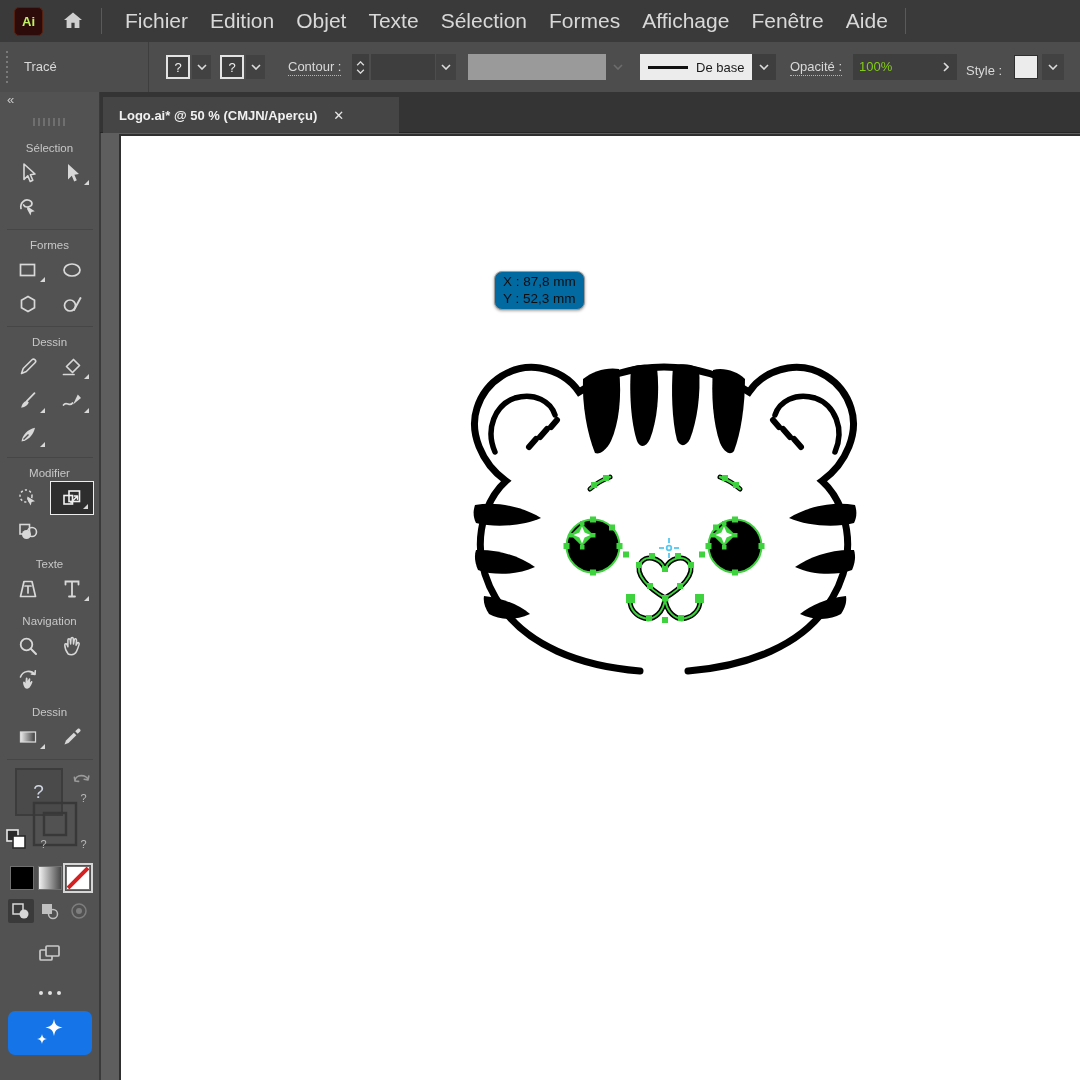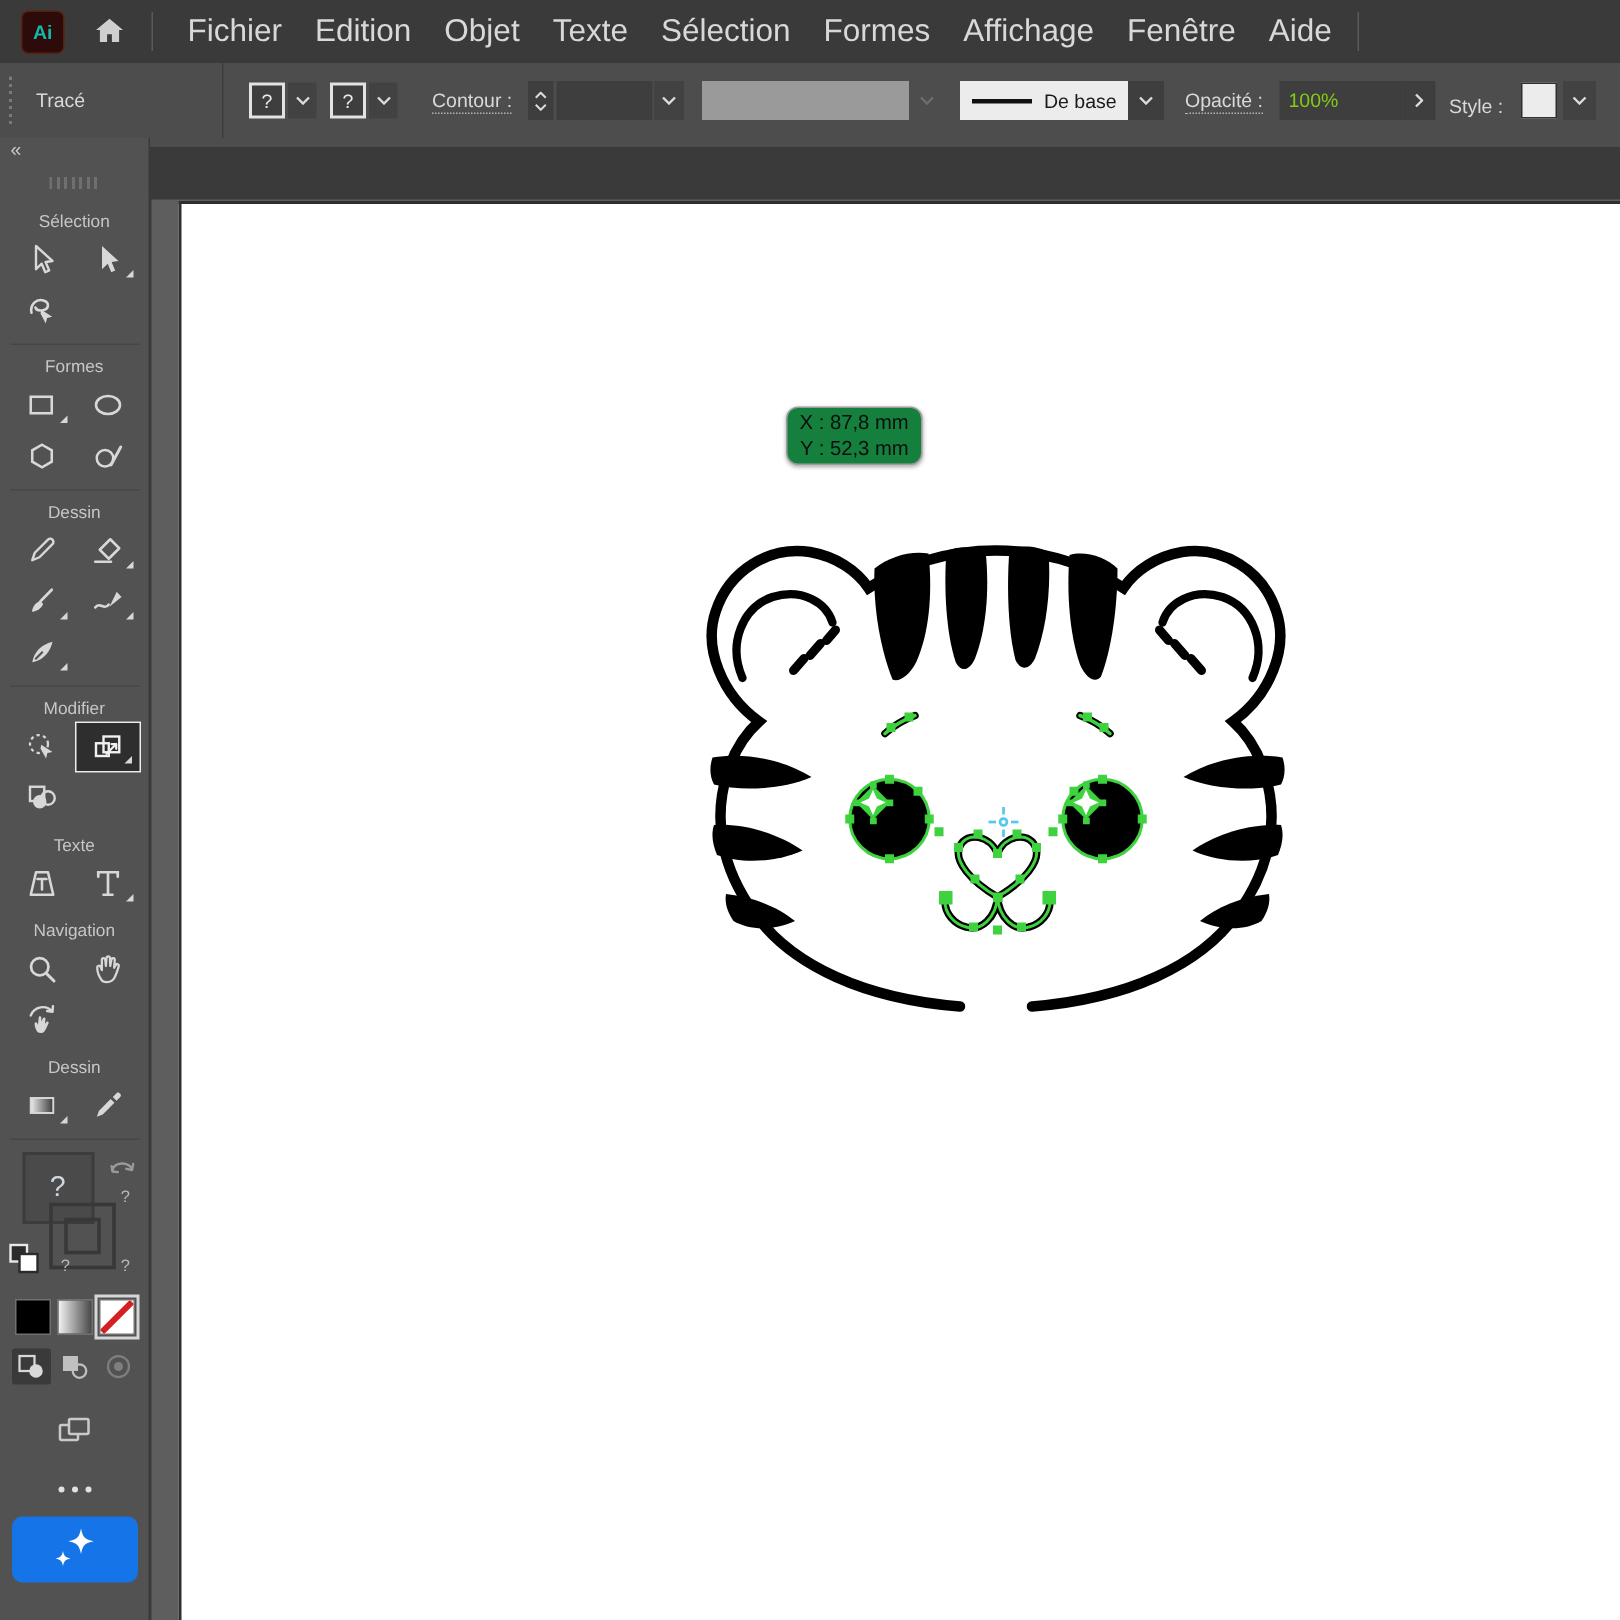--- a/index.html
+++ b/index.html
@@ -3,21 +3,21 @@
 <meta charset="utf-8">
 <style>
   html,body{margin:0;padding:0;background:#222;}
   .page{position:relative;width:1080px;height:1080px;overflow:hidden;
         font-family:"Liberation Sans",sans-serif;background:#3a3a3a;
         -webkit-font-smoothing:antialiased;}
   
   .menubar{position:absolute;left:0;top:0;width:1080px;height:42px;background:#3a3a3a;
            display:flex;align-items:center;border-bottom:1px solid #2e2e2e;}
   .ai-logo{width:27px;height:27px;margin-left:14px;border-radius:5px;background:#2e0b0b;
-           color:#14b8a6;font-weight:bold;font-size:13px;display:flex;align-items:center;
+           color:#bef264;font-weight:bold;font-size:13px;display:flex;align-items:center;
            justify-content:center;border:1px solid #572110;}
   .home-btn{margin-left:18px;display:flex;align-items:center;}
   .mb-sep{width:1px;height:26px;background:#5a5a5a;margin:0 12px 0 16px;}
   .menu-item{color:#d8d8d8;font-size:21px;padding:0 11px;height:42px;display:flex;align-items:center;cursor:default;}
   
   .controlbar{position:absolute;left:0;top:42px;width:1080px;height:56px;background:#4d4d4d;}
   .cb{position:absolute;}
   .cb-label{color:#d9d9d9;font-size:13px;line-height:26px;}
   .cb-ulabel{border-bottom:1px dotted #b5b5b5;padding-bottom:1px;}
   .vgrip{left:6px;top:9px;width:2px;height:32px;
@@ -73,23 +73,23 @@
   .mode.active{background:#3a3a3a;}
   .dots{display:flex;justify-content:center;gap:5px;margin-top:20px;}
   .dots i{width:4px;height:4px;border-radius:50%;background:#e2e2e2;}
   .aibtn{width:84px;height:44px;margin:16px auto 0 auto;border-radius:7px;background:#1574e8;
          display:flex;align-items:center;justify-content:center;}
   
   .canvas{position:absolute;left:101px;top:133px;width:979px;height:947px;background:#5e5e5e;}
   .artboard{position:absolute;left:18px;top:1px;right:0;bottom:0;background:#ffffff;
             border-left:2px solid #2f2f2f;border-top:2px solid #2f2f2f;}
   .tiger{position:absolute;left:445px;top:355px;}
-  .tooltip{position:absolute;left:524px;top:271px;background:#15803d;border:1px solid #9d9d9d;
+  .tooltip{position:absolute;left:494px;top:271px;background:#0369a1;border:1px solid #9d9d9d;
            border-radius:8px;padding:2px 8px;color:#0e0e0e;font-size:13.5px;line-height:16.5px;
-           box-shadow:0 1px 3px rgba(0,0,0,.35);white-space:nowrap;text-align:right;}
+           box-shadow:0 1px 3px rgba(0,0,0,.35);white-space:nowrap;}
 </style>
 </head>
 <body>
 
 <div class="page">
 
   <div class="menubar">
     <div class="ai-logo">Ai</div>
     <div class="home-btn">
       <svg width="24" height="24" viewBox="0 0 24 24">
@@ -172,20 +172,26 @@
 
     <div class="cb cb-label" style="left:966px;top:16px">Style :</div>
     <div class="cb whiteswatch" style="left:1014px;top:13px"></div>
     <div class="cb chevtile" style="left:1042px;top:12px;width:22px;height:26px">
       <svg width="10" height="6" viewBox="0 0 10 6">
           <polyline points="1,1 5,5 9,1" fill="none" stroke="#dcdcdc" stroke-width="1.6"></polyline>
         </svg>
     </div>
   </div>
 
+  <div class="tabstrip">
+    <div class="doc-tab">
+      <span class="title">Logo.ai* @ 50 % (CMJN/Aperçu)</span>
+      <span class="close">✕</span>
+    </div>
+  </div>
 
   <div class="leftcol">
     <div class="lc-collapse">«</div>
     <div class="lc-grip"></div>
 
     <div class="tools">
       <div class="sec">Sélection</div>
       <div class="trow">
         <div class="ic">
           <svg width="24" height="24" viewBox="0 0 24 24">

